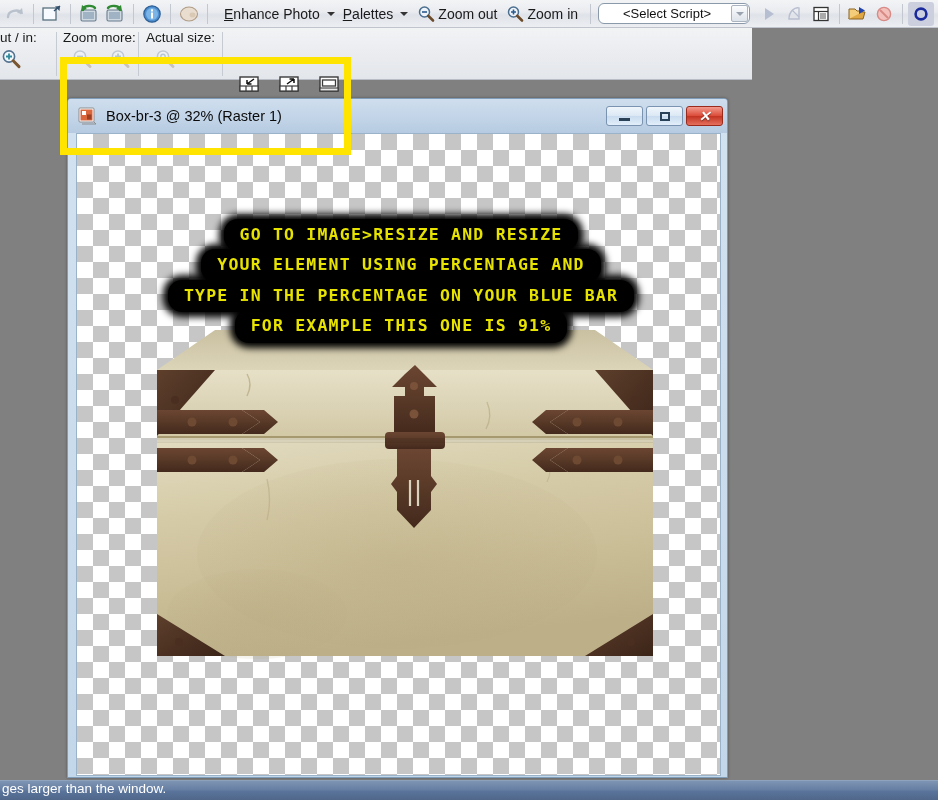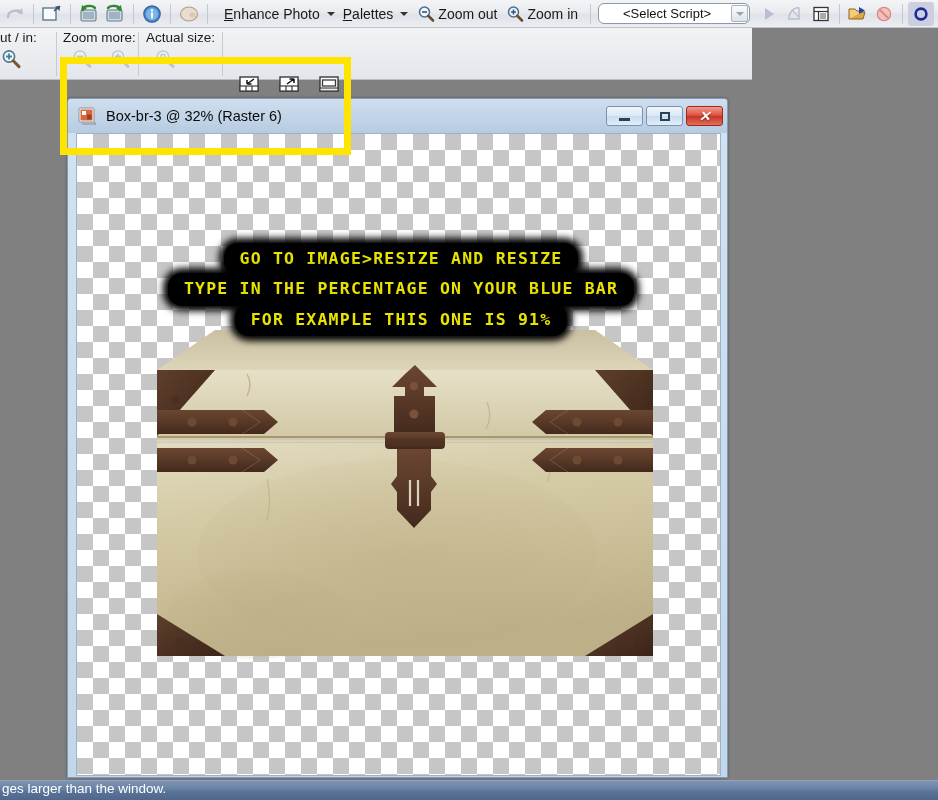--- a/index.html
+++ b/index.html
@@ -132,21 +132,21 @@
   }
 
   
   #chest { position: absolute; left: 20px; top: 190px; width: 610px; height: 380px; }
   #chest svg { display: block; width: 100%; height: 100%; }
 
   
   #overlay {
     position: absolute; left: 74px; top: 86px; width: 500px;
     z-index: 8; text-align: center;
-    display: flex; flex-direction: column; align-items: center; margin-top: 24px;
+    display: flex; flex-direction: column; align-items: center;
   }
   .ov-line {
     display: inline-block;
     background: #000;
     color: #e8e400;
     font-family: "DejaVu Sans Mono", monospace;
     font-weight: bold;
     font-size: 16.5px;
     letter-spacing: 1.2px;
     white-space: nowrap;
@@ -391,21 +391,21 @@
     <div id="doc-titlebar">
       <span id="doc-icon">
         <svg width="19" height="18" viewBox="0 0 19 18">
           <rect x="1" y="1" width="15" height="14" rx="1" fill="#fdfdfd" stroke="#8d8d8d" stroke-width="1"></rect>
           <rect x="2.5" y="2.5" width="12" height="11" fill="#d9663c"></rect>
           <rect x="4" y="4" width="4" height="4" fill="#fff"></rect>
           <rect x="9" y="7.5" width="4.5" height="5" fill="#9d3f20"></rect>
           <path d="M16 15 L18 17 L4 17" fill="none" stroke="#8d8d8d" stroke-width="1"></path>
         </svg>
       </span>
-      <span id="doc-title">Box-br-3 @  32% (Raster 6)</span>
+      <span id="doc-title">Box-br-3 @  32% (Raster 1)</span>
       <span class="wbtn">
           <i class="min"></i>
         </span>
       <span class="wbtn">
           <i class="max"></i>
         </span>
       <span class="wbtn close">
         <i class="x">✕</i>
       </span>
     </div>
@@ -500,20 +500,21 @@
 
           <path d="M300 125 L300 152 L294 160 L300 168 L300 186 L317 204 L334 186 L334 168 L340 160 L334 152 L334 125 Z" fill="url(#metal)"></path>
           <path d="M313 156 L313 182 M321 156 L321 182" stroke="#d9d2bc" stroke-width="2.2"></path>
 
           <rect x="60" y="114" width="496" height="5" fill="#000" opacity="0.07"></rect>
         </svg>
       </div>
 
       <div id="overlay">
         <span class="ov-line">GO  TO  IMAGE&gt;RESIZE  AND  RESIZE</span>
+        <span class="ov-line">YOUR  ELEMENT  USING  PERCENTAGE  AND</span>
         <span class="ov-line">TYPE  IN  THE  PERCENTAGE  ON  YOUR  BLUE  BAR</span>
         <span class="ov-line">FOR  EXAMPLE  THIS  ONE  IS  91%</span>
       </div>
     </div>
   </div>
 
   <div id="yellow-box"></div>
 
   <div id="statusbar">
     <span class="txt">ges larger than the window.</span>

